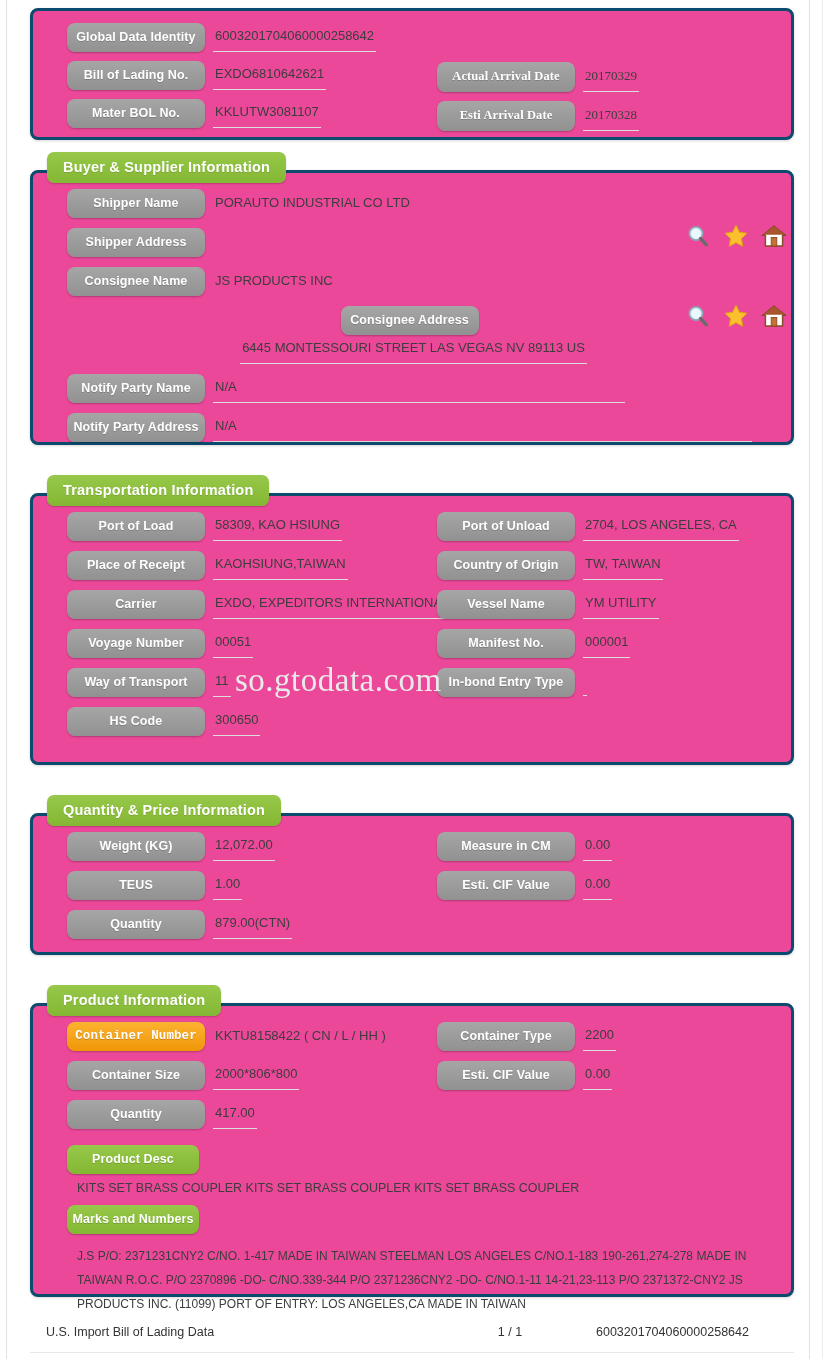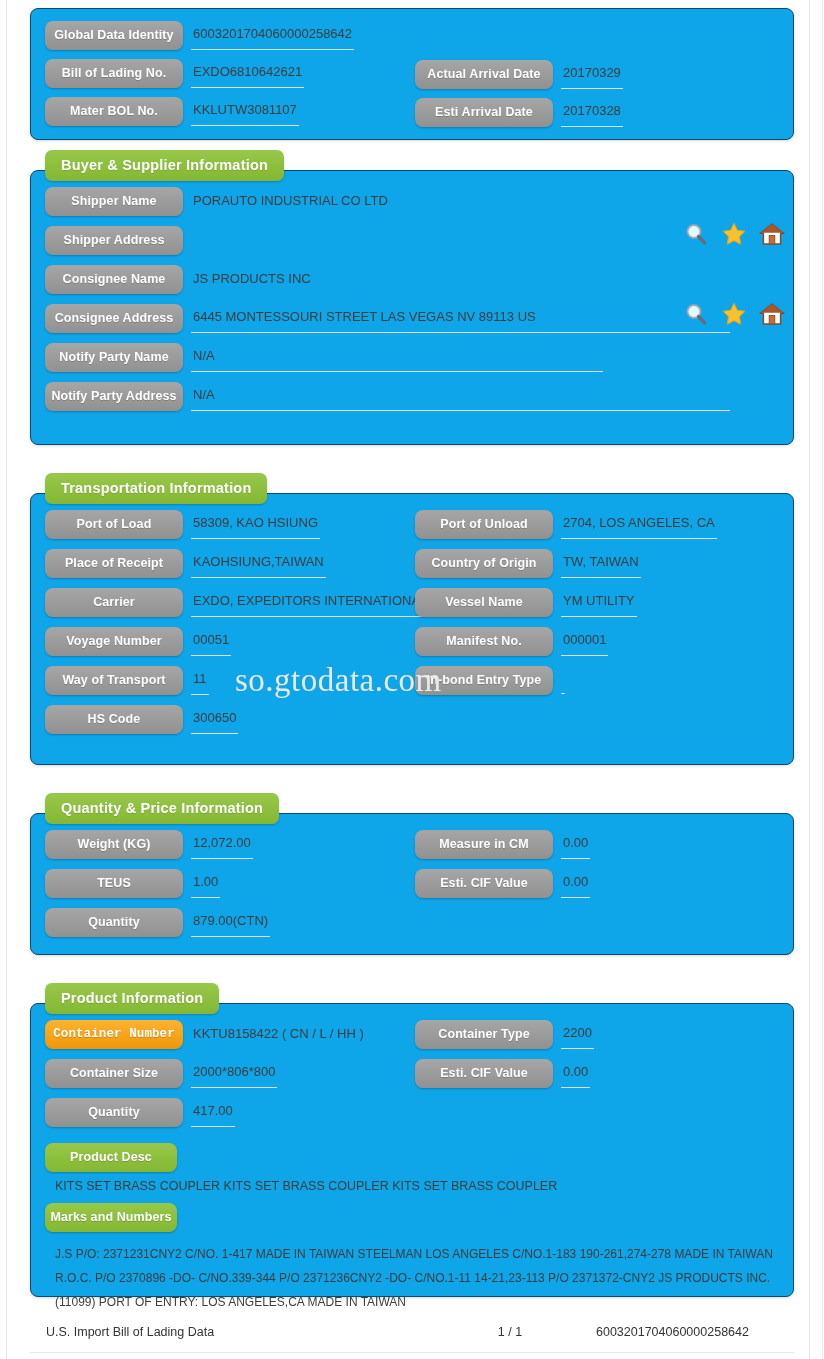--- a/index.html
+++ b/index.html
@@ -32,25 +32,26 @@
   .content {
     position: absolute;
     left: 30px;
     top: 0;
     width: 764px;
   }
 
   
   .card {
     position: relative;
-    background: #0ea5e9;
-    border: 1px solid #0c4a6e;
+    background: #ec4899;
+    border: 3px solid #0c4a6e;
     border-radius: 8px;
     box-shadow: 0 1px 3px rgba(0,0,0,0.16);
     margin-bottom: 22px;
+    padding-left: 20px;
   }
   .card-body { padding: 10px 14px 12px 14px; }
 
   
   .section-title {
     position: absolute;
     top: -21px;
     left: 14px;
     background: #8fc13e;
     background: linear-gradient(#97c84a, #84b733);
@@ -189,21 +190,21 @@
             </div>
             <div class="field">
               <span class="pill">Bill of Lading No.</span>
               <span class="val">EXDO6810642621</span>
             </div>
             <div class="field">
               <span class="pill">Mater BOL No.</span>
               <span class="val">KKLUTW3081107</span>
             </div>
           </div>
-          <div class="col col-right" style="flex-direction:column; padding-top:39px;">
+          <div class="col col-right" style="flex-direction:column; padding-top:39px;font-family:Liberation Serif, serif;">
             <div class="field">
               <span class="pill">Actual Arrival Date</span>
               <span class="val">20170329</span>
             </div>
             <div class="field">
               <span class="pill">Esti Arrival Date</span>
               <span class="val">20170328</span>
             </div>
           </div>
         </div>
@@ -218,21 +219,21 @@
           <span class="pill">Shipper Name</span>
           <span class="val noline">PORAUTO INDUSTRIAL CO LTD</span>
         </div>
         <div class="field" style="width:685px;">
           <span class="pill">Shipper Address</span>
         </div>
         <div class="field" style="width:685px; margin-top:8px;">
           <span class="pill">Consignee Name</span>
           <span class="val noline">JS PRODUCTS INC</span>
         </div>
-        <div class="field" style="width:685px;">
+        <div class="field" style="width:685px;flex-direction:column;">
           <span class="pill">Consignee Address</span>
           <span class="val">6445 MONTESSOURI STREET LAS VEGAS NV 89113 US</span>
         </div>
         <div class="field" style="width:558px; margin-top:6px;">
           <span class="pill">Notify Party Name</span>
           <span class="val">N/A</span>
         </div>
         <div class="field" style="width:685px; margin-top:5px;">
           <span class="pill">Notify Party Address</span>
           <span class="val">N/A</span>

